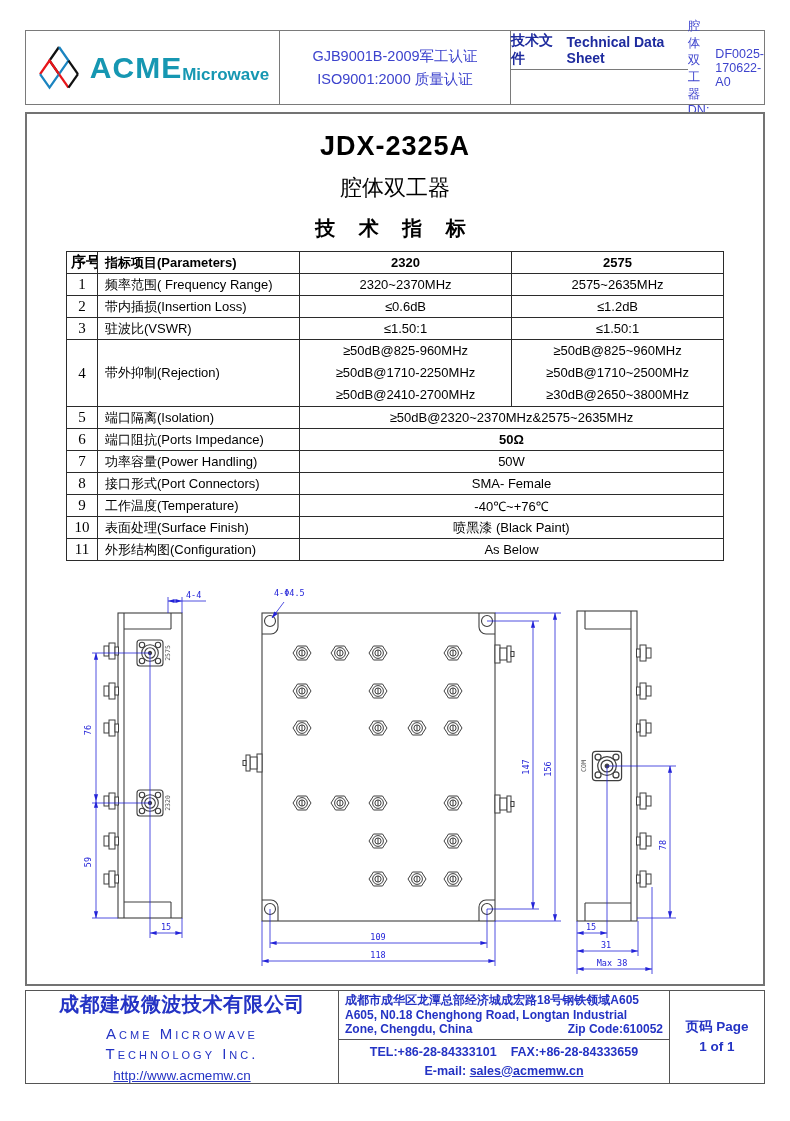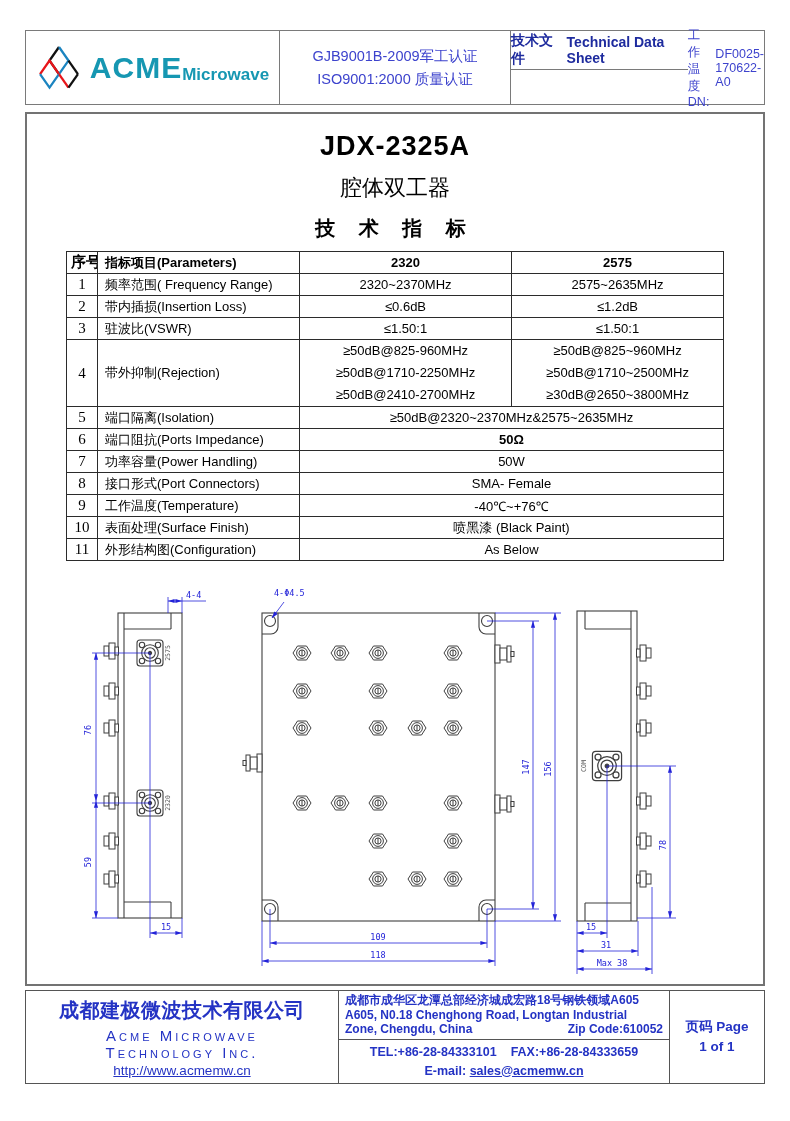--- a/index.html
+++ b/index.html
@@ -26,21 +26,21 @@
   table.spec td.val{text-align:center;}
   table.spec tr.hdr td{font-weight:bold;}
   table.spec tr.hdr td.param{font-weight:bold;}
   .mline{line-height:22px;}
   
   .draw-wrap{margin:10px 0 0 33px;}
   svg text.dim{font-family:"DejaVu Sans Mono",monospace;font-size:8.5px;fill:#2323d8;}
   svg text.plabel{font-family:"DejaVu Sans Mono",monospace;font-size:6.5px;fill:#555;}
   
   .footer-box{position:absolute;left:25px;top:990px;width:738px;height:92px;border:1px solid #555;display:flex;color:#2433c4;}
-  .f-left{width:312px;border-right:1px solid #555;display:flex;flex-direction:column;align-items:center;justify-content:center;}
+  .f-left{width:312px;border-right:1px solid #555;display:flex;flex-direction:column;align-items:center;justify-content:space-between;}
   .f-company{font-size:20px;font-weight:bold;letter-spacing:0.5px;}
   .f-en{font-variant:small-caps;font-size:15px;letter-spacing:3px;margin-top:3px;}
   .f-url{font-size:13.5px;text-decoration:underline;margin-top:2px;color:#2433c4;}
   .f-mid{width:330px;border-right:1px solid #555;display:flex;flex-direction:column;}
   .f-addr{height:46px;border-bottom:1px solid #555;font-size:12px;font-weight:600;padding:1px 6px;display:flex;flex-direction:column;justify-content:center;line-height:1.22;}
   .f-zipline{display:flex;justify-content:space-between;}
   .f-tel{flex:1;display:flex;flex-direction:column;align-items:center;justify-content:center;font-size:12.5px;font-weight:600;line-height:1.5;}
   .f-telline{display:flex;gap:14px;}
   .f-email a{color:#2433c4;text-decoration:underline;}
   .f-page{flex:1;display:flex;flex-direction:column;align-items:center;justify-content:center;font-size:13.5px;font-weight:600;line-height:1.5;}
@@ -71,21 +71,21 @@
     <div class="cert-cell">
       <span>GJB9001B-2009军工认证</span>
       <span>ISO9001:2000 质量认证</span>
     </div>
     <div class="doc-cell">
       <div class="doc-top">
         <span>技术文件</span>
         <span>Technical Data Sheet</span>
       </div>
       <div class="doc-bottom">
-        <span>工作温度 DN:</span>
+        <span>腔体双工器 DN:</span>
         <span>DF0025-170622-A0</span>
       </div>
     </div>
   </div>
 
   <div class="main-box">
     <div class="t-model">JDX-2325A</div>
     <div class="t-cn">腔体双工器</div>
     <div class="t-spec">技 术 指 标</div>
 

